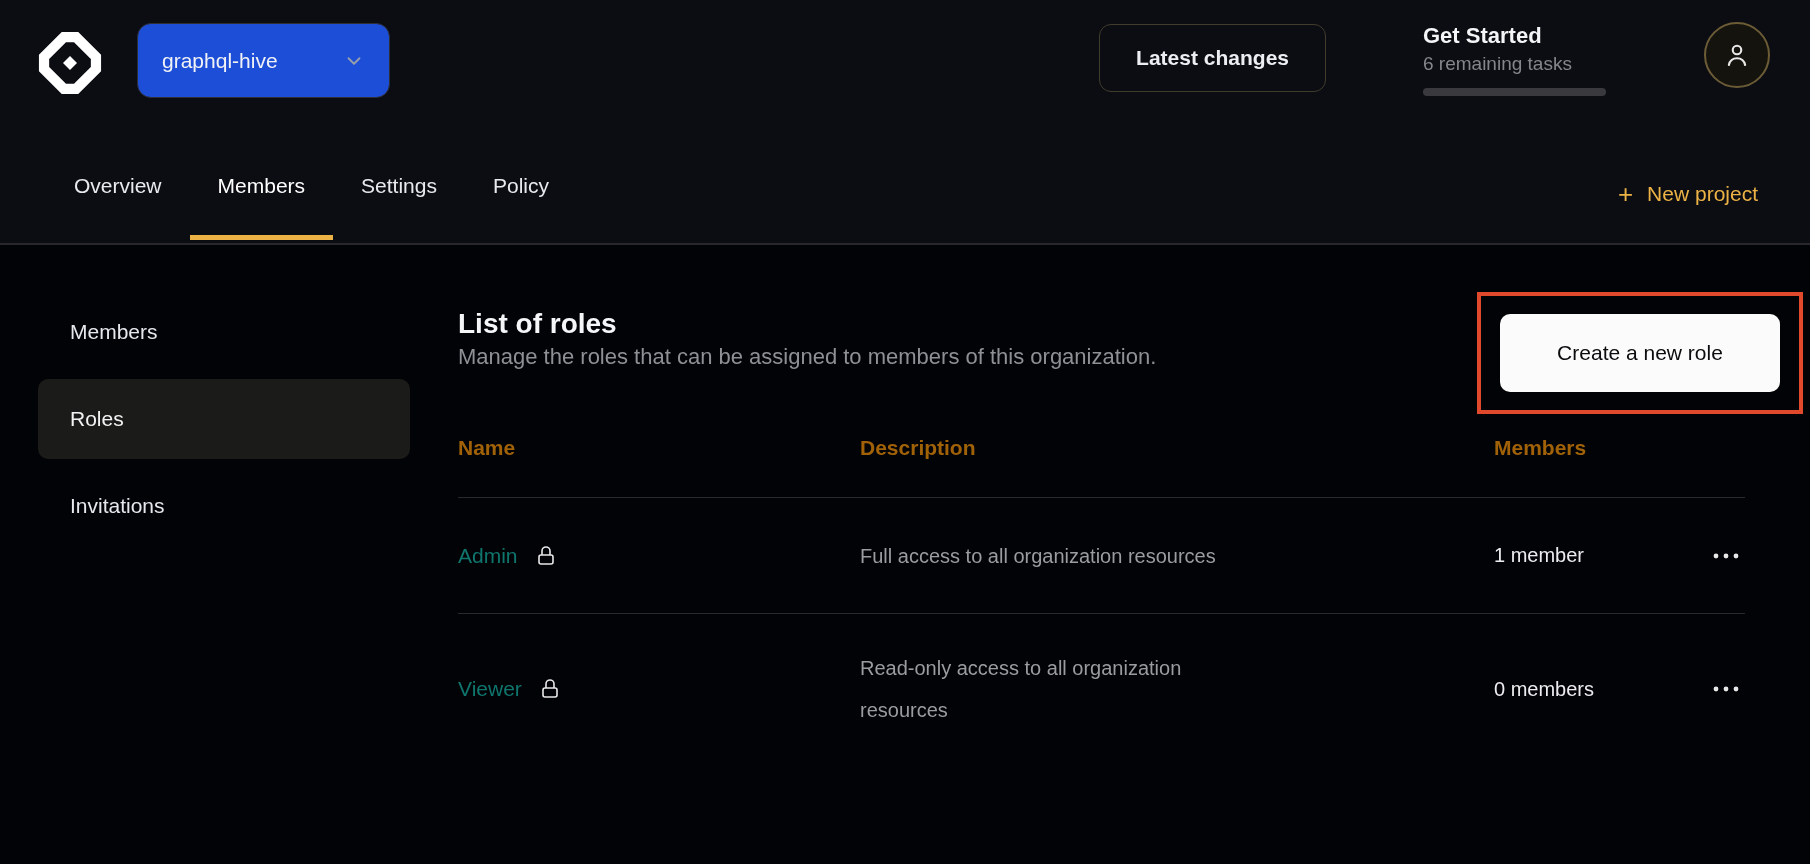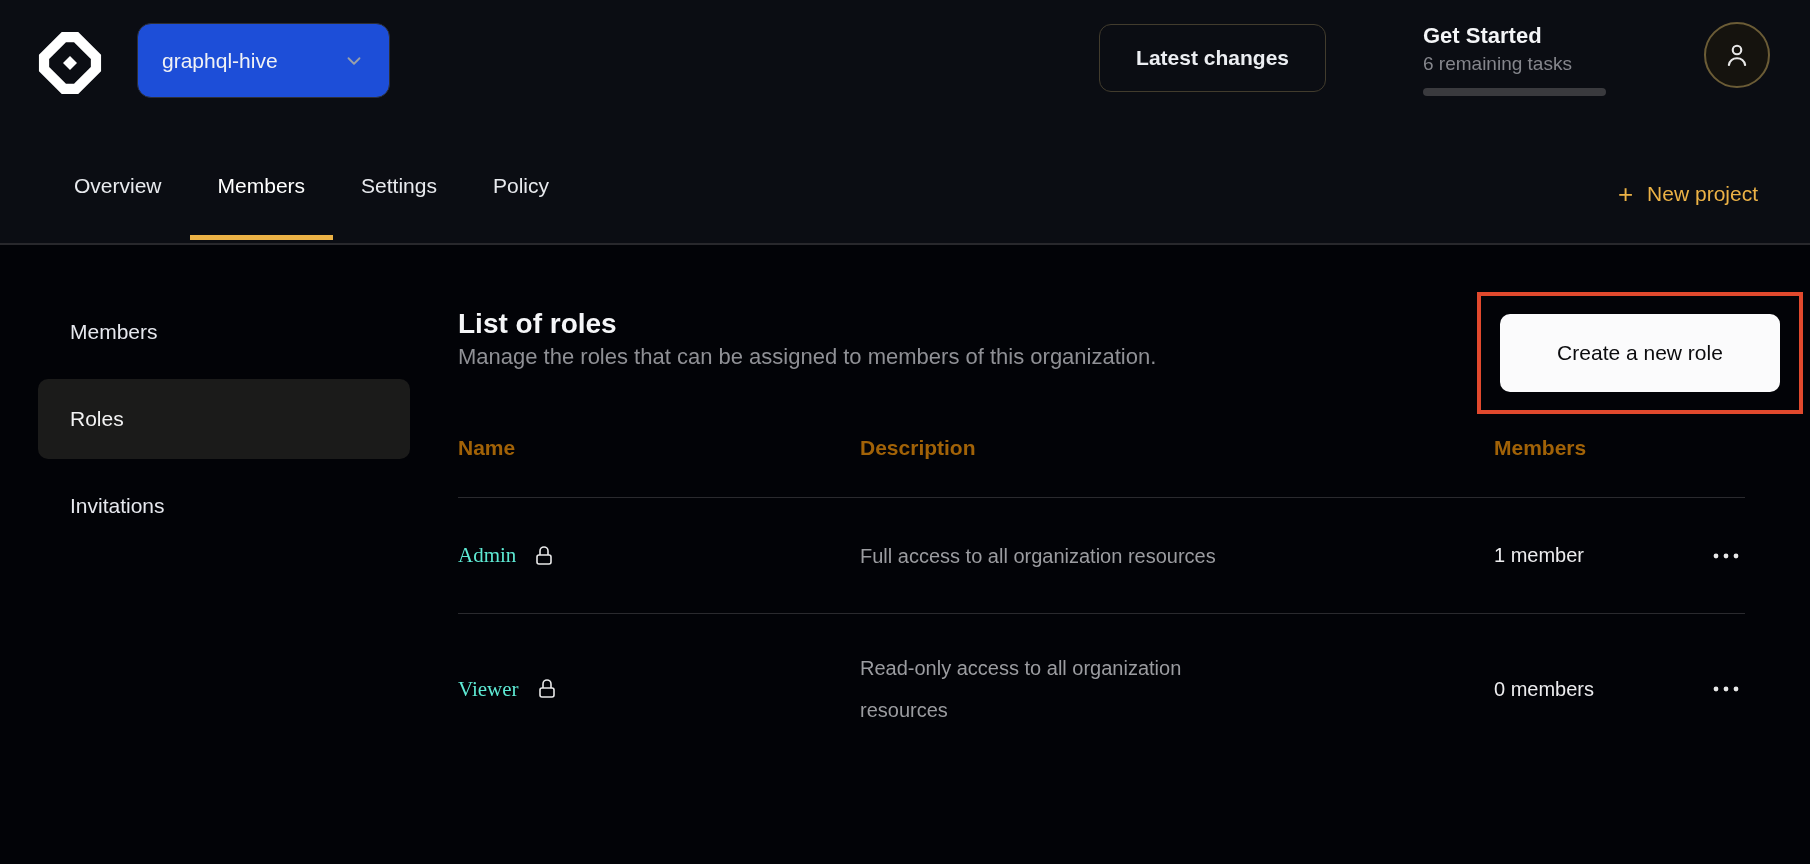--- a/index.html
+++ b/index.html
@@ -107,21 +107,21 @@
   .roles-table { position:absolute; left:0; right:65px; top:152px; }
   .t-row {
     display:grid; grid-template-columns:402px 634px 1fr 60px;
     align-items:center;
   }
   .t-head { height:99px; border-bottom:1px solid #2a2a2e; }
   .t-head .t-cell { font-size:21px; font-weight:700; color:#a16207; }
   .row-admin  { height:116px; border-bottom:1px solid #2a2a2e; }
   .row-viewer { height:150px; }
 
-  .name-cell { display:flex; align-items:center; gap:16px; font-size:21px; color:#5eead4;font-family:Liberation Serif, serif; }
+  .name-cell { display:flex; align-items:center; gap:16px; font-size:21px; color:#0f766e; }
   .name-cell svg { width:24px; height:24px; color:#e9e9e9; flex:0 0 auto; }
   .desc-cell { font-size:20px; color:#9b9ca0; line-height:42px; }
   .desc-clamp { display:inline-block; max-width:400px; vertical-align:middle; }
   .members-cell { font-size:20px; color:#ececee; }
   .actions-cell { display:flex; justify-content:flex-end; }
   .menu-btn {
     background:none; border:none; cursor:pointer; padding:6px 2px;
     color:#e8e8e8; display:flex; align-items:center;
   }
   .menu-btn svg { width:34px; height:24px; }

